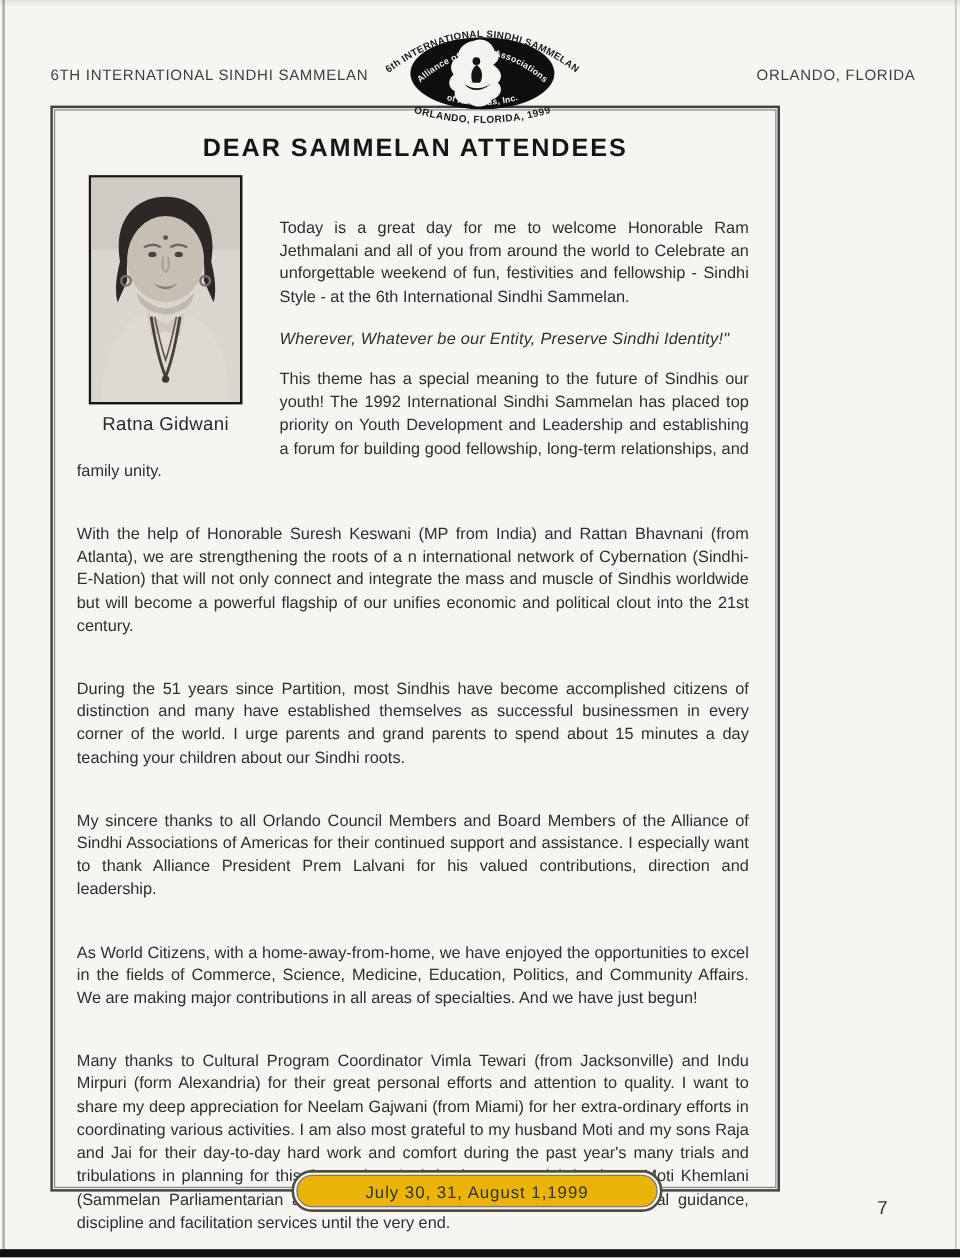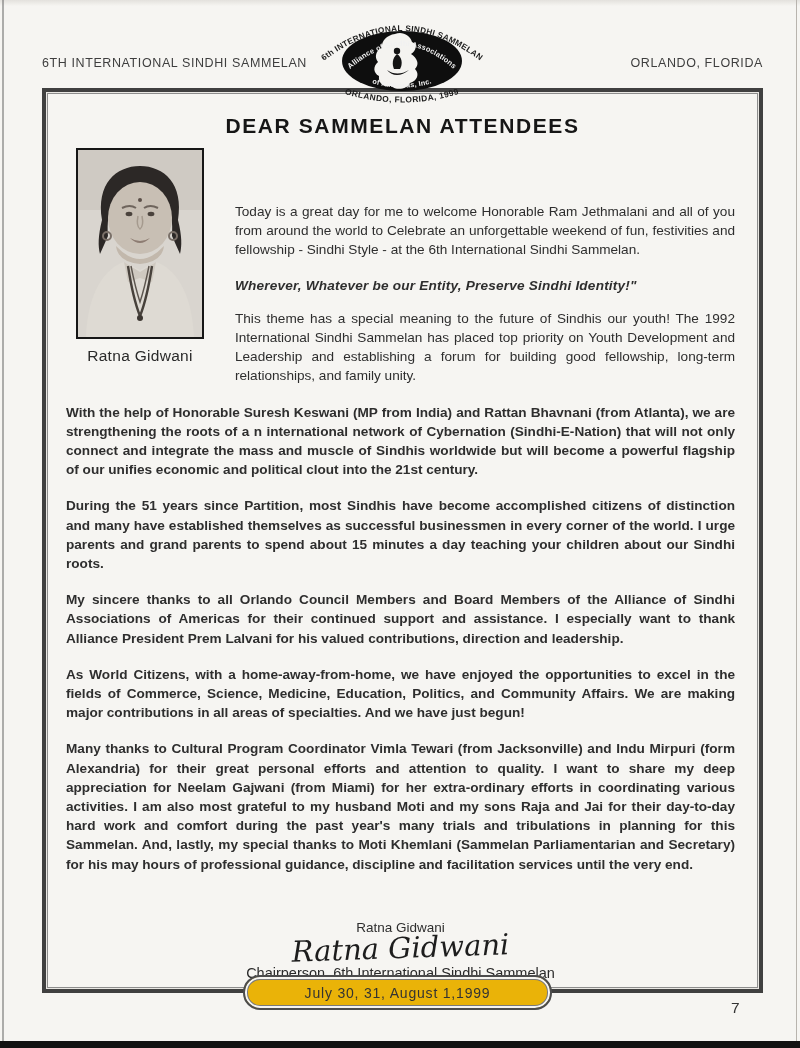--- a/index.html
+++ b/index.html
@@ -15,37 +15,37 @@
   .edge-top{position:absolute;left:0;top:0;width:800px;height:6px;background:linear-gradient(#e3e1dd,#f6f5f2);}
   .bottom-band{position:absolute;left:0;bottom:0;width:800px;height:7px;background:#121212;}
 
   
   .hdr{position:absolute;top:56px;font-size:12.5px;letter-spacing:.6px;color:#3e3e3e;}
   .hdr-left{left:42px;}
   .hdr-right{right:37px;}
 
   
   .box{
-    position:absolute;left:42px;top:88px;width:721px;height:905px;
-    border:4px solid #404040;
+    position:absolute;left:42px;top:88px;width:608px;height:905px;
+    border:2px solid #404040;
     box-shadow:inset 0 0 0 1px #e9e7e3, inset 0 0 0 2px #8d8d8d;
     background:#f6f5f2;
     box-sizing:border-box;
   }
 
   
   .logo{position:absolute;left:299px;top:4px;width:205px;height:114px;z-index:5;}
 
   .title{margin-top:22px;text-align:center;font-size:21px;font-weight:700;letter-spacing:1.6px;color:#161616;}
 
   .letter{padding:8px 24px 0 20px;font-size:13.6px;line-height:19.2px;text-align:justify;}
   .letter p{margin:14px 0 0 0;}
-  .letter p.first{margin-top:56px;}
-  .letter p.spaced{margin-top:17px;font-weight:bold;}
-  .theme{display:block;font-weight:700;font-style:italic;letter-spacing:.2px;margin-top:16px;}
+  .letter p.first{margin-top:36px;}
+  .letter p.spaced{margin-top:33px;}
+  .theme{display:block;font-weight:400;font-style:italic;letter-spacing:.2px;margin-top:16px;}
 
   .photo-block{float:left;margin:2px 31px 6px 10px;width:128px;min-height:228px;text-align:center;}
   .photo-frame{width:124px;height:187px;border:2px solid #161616;background:#d8d4cf;}
   .photo-frame svg{display:block;}
   .photo-caption{margin-top:7px;font-size:15.5px;color:#2a2a2a;letter-spacing:.3px;}
 
   .sig{clear:both;text-align:center;margin-top:44px;}
   .sig-typed{font-size:13.5px;color:#2e2e2e;}
   .sig-hand{font-family:"DejaVu Serif", serif;font-style:italic;font-size:29px;color:#1d1d1d;margin-top:2px;transform:rotate(-2deg);letter-spacing:0;}
   .sig-role{font-size:14.5px;margin-top:6px;color:#2a2a2a;}

